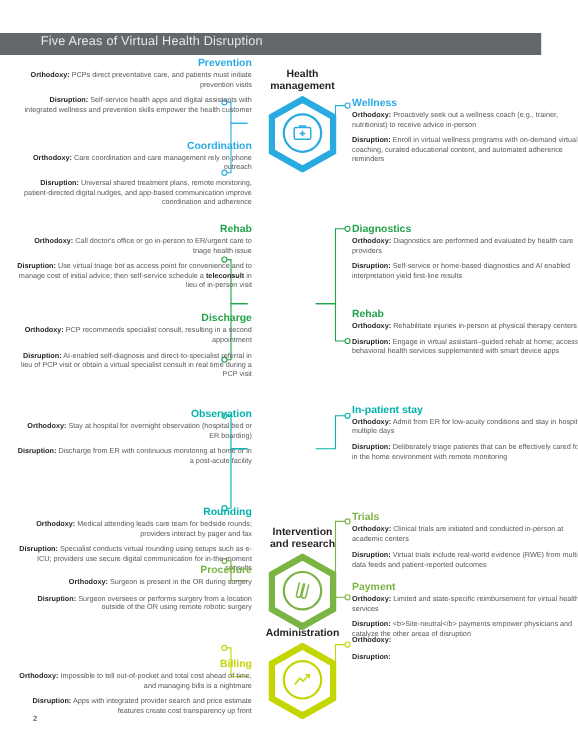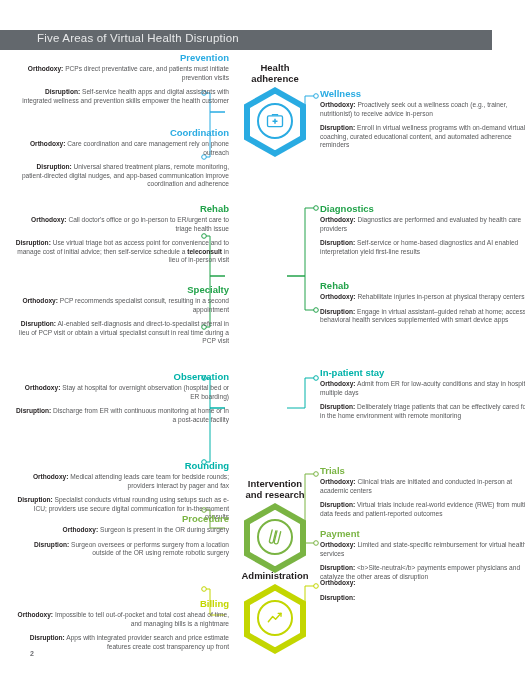--- a/index.html
+++ b/index.html
@@ -127,21 +127,21 @@
       <path d="M287,615 H305 V586 H314"></path>
     </g>
     <circle cx="204" cy="589" r="2.3" fill="#fff" stroke="#C3D600" stroke-width="1"></circle>
     <circle cx="316" cy="586" r="2.3" fill="#fff" stroke="#C3D600" stroke-width="1"></circle>
   </svg>
 
   <div class="center-col">
 
     <div class="node" style="top:62px;">
       <div class="node-label">
-        <span>Health</span><br><span>adherence</span>
+        <span>Health</span><br><span>management</span>
       </div>
       <div class="hex-wrap">
         <div class="hex" style="background:#29ABE2;"></div>
         <div class="hex inner"></div>
         <div class="hex-ring" style="border-color:#29ABE2;"></div>
         <div class="hex-glyph">
           <svg width="20" height="20" viewBox="0 0 24 24" fill="none" stroke="#29ABE2" stroke-width="1.6">
             <path d="M9 5.5V4.3h6v1.2"></path>
             <rect x="3" y="5.8" width="18" height="13" rx="1.6"></rect>
             <path d="M12 9.4v6M9 12.4h6" stroke-width="1.8"></path>
@@ -200,21 +200,21 @@
     <p class="para"><b>Disruption:</b> <span>Universal shared treatment plans, remote monitoring, patient-directed digital nudges, and app-based communication improve coordination and adherence</span></p>
   </div>
 
   <div class="block left" style="top:203px;">
     <div class="cat-title" style="color:#22A24A;">Rehab</div>
     <p class="para"><b>Orthodoxy:</b> <span>Call doctor's office or go in-person to ER/urgent care to triage health issue</span></p>
     <p class="para"><b>Disruption:</b> <span>Use virtual triage bot as access point for convenience and to manage cost of initial advice; then self-service schedule a <b>teleconsult</b> in lieu of in-person visit</span></p>
   </div>
 
   <div class="block left" style="top:284px;">
-    <div class="cat-title" style="color:#22A24A;">Specialty</div>
+    <div class="cat-title" style="color:#22A24A;">Discharge</div>
     <p class="para"><b>Orthodoxy:</b> <span>PCP recommends specialist consult, resulting in a second appointment</span></p>
     <p class="para"><b>Disruption:</b> <span>AI-enabled self-diagnosis and direct-to-specialist referral in lieu of PCP visit or obtain a virtual specialist consult in real time during a PCP visit</span></p>
   </div>
 
   <div class="block left" style="top:371px;">
     <div class="cat-title" style="color:#00B2A9;">Observation</div>
     <p class="para"><b>Orthodoxy:</b> <span>Stay at hospital for overnight observation (hospital bed or ER boarding)</span></p>
     <p class="para"><b>Disruption:</b> <span>Discharge from ER with continuous monitoring at home or in a post-acute facility</span></p>
   </div>
 

